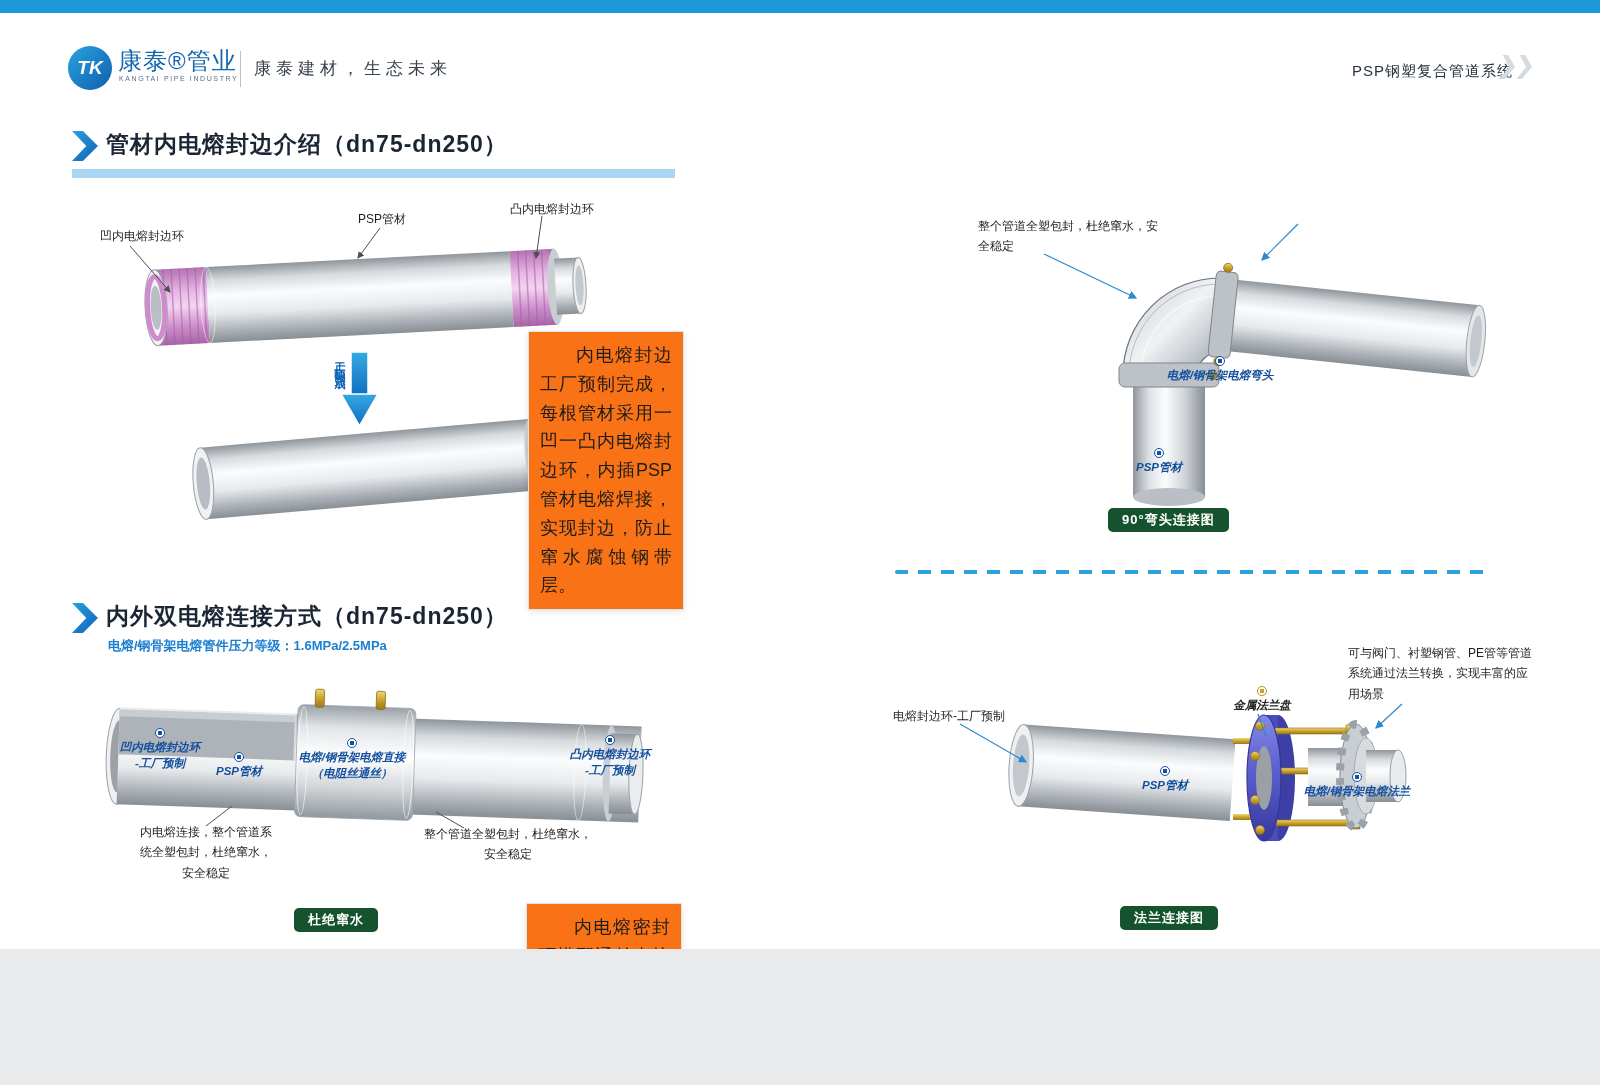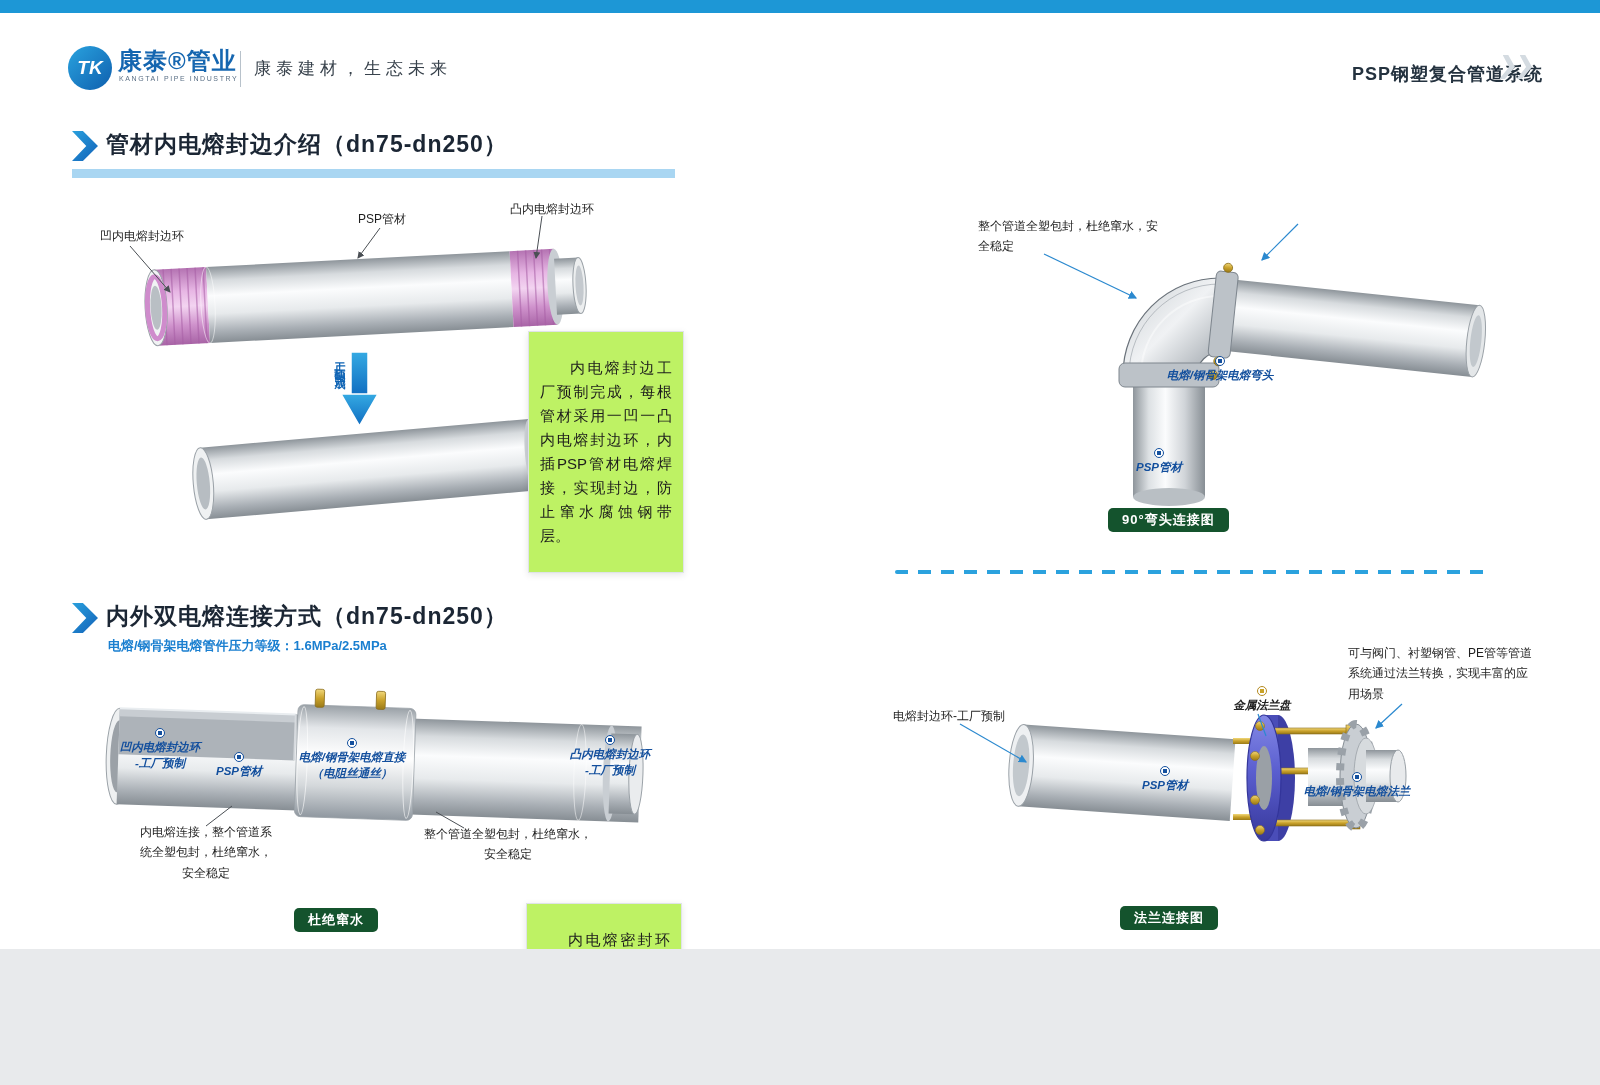--- a/index.html
+++ b/index.html
@@ -3,25 +3,25 @@
 <meta charset="utf-8">
 <style>
   html,body{margin:0;padding:0;background:#e8eaec;}
   .spread{position:relative;width:1600px;height:949px;background:#ffffff;overflow:hidden;
           font-family:"Liberation Sans",sans-serif;color:#222;}
   .bar{position:absolute;left:0;width:1600px;height:13px;background:#1d97d6;}
   
   .logo-circle{position:absolute;left:68px;top:46px;width:44px;height:44px;border-radius:50%;
     background:linear-gradient(135deg,#29a3df,#0f5fae);color:#fff;font-weight:bold;font-style:italic;
     font-size:19px;line-height:44px;text-align:center;}
-  .logo-cn{position:absolute;left:118px;top:45px;font-size:24px;font-weight:bold;color:#1566b0;letter-spacing:1px;}
+  .logo-cn{position:absolute;left:118px;top:45px;font-size:24px;font-weight:normal;color:#1566b0;letter-spacing:1px;}
   .logo-en{position:absolute;left:119px;top:75px;font-size:7px;color:#5a6f85;letter-spacing:1.6px;}
   .vsep{position:absolute;left:240px;top:51px;width:1px;height:36px;background:#b8c2cb;}
   .tagline{position:absolute;left:254px;top:57px;font-size:17px;color:#38424c;letter-spacing:5px;}
-  .right-title{position:absolute;left:1352px;top:62px;font-size:18px;font-weight:bold;color:#24323f;letter-spacing:1px;}
+  .right-title{position:absolute;left:1352px;top:62px;font-size:15px;font-weight:normal;color:#24323f;letter-spacing:1px;}
   .decor-chevs{position:absolute;left:1498px;top:55px;}
   .chev{display:inline-block;width:14px;height:24px;background:#d4dbe1;margin-left:3px;transform:skewX(-8deg);
     clip-path:polygon(0 0,40% 0,100% 50%,40% 100%,0 100%,58% 50%);}
   
   .sec-chevron{position:absolute;width:26px;height:30px;background:linear-gradient(135deg,#2aa0dd,#1261b8);
     clip-path:polygon(0 0,42% 0,100% 50%,42% 100%,0 100%,55% 50%);}
   .sec-title{position:absolute;font-size:23px;font-weight:bold;color:#1b2634;letter-spacing:1px;}
   .underbar{position:absolute;left:72px;top:169px;width:603px;height:9px;background:#a9d6f2;}
   .subtitle{position:absolute;left:108px;top:637px;font-size:13px;color:#1a7fd0;font-weight:bold;}
   
@@ -29,22 +29,22 @@
   .callout{position:absolute;font-size:12px;color:#1f1f1f;line-height:1.7;}
   .callout.center{text-align:center;}
   .pipe-label{position:absolute;text-align:center;font-size:11.5px;font-weight:bold;color:#134f9d;line-height:1.35;}
   .pipe-label .txt{white-space:pre-line;font-style:italic;}
   .pipe-label.dark .txt{color:#222;}
   .dot{display:block;margin:0 auto 2px;width:10px;height:10px;border-radius:50%;border:1.6px solid #14509e;
     background:radial-gradient(circle,#14509e 0 2.4px,#fff 2.5px);box-sizing:border-box;}
   .dot.gold{border-color:#b58a1e;background:radial-gradient(circle,#c9a227 0 2.4px,#fff 2.5px);}
   .vtext{position:absolute;writing-mode:vertical-rl;font-size:11px;color:#0e63b4;letter-spacing:3px;font-weight:bold;}
   
-  .note-box{position:absolute;width:156px;background:#bef264;border:1px solid #dfe3e7;box-shadow:0 2px 7px rgba(0,0,0,.10);
-    padding:24px 11px;font-size:15px;line-height:1.6;color:#1c1c1c;text-indent:2em;text-align:justify;box-sizing:border-box;}
+  .note-box{position:absolute;width:156px;background:#f97316;border:1px solid #dfe3e7;box-shadow:0 2px 7px rgba(0,0,0,.10);
+    padding:9px 11px;font-size:18px;line-height:1.6;color:#1c1c1c;text-indent:2em;text-align:justify;box-sizing:border-box;}
   .badge{position:absolute;background:#14532d;color:#fff;font-size:13px;font-weight:bold;
     padding:3px 14px;border-radius:5px;letter-spacing:1px;}
   .dash-divider{position:absolute;left:895px;top:570px;width:597px;height:4px;border-radius:2px;
     background:repeating-linear-gradient(90deg,#2ba2de 0 13px,transparent 13px 23px);}
   .page-num{position:absolute;font-size:20px;font-weight:bold;color:#2a2a2a;}
   svg.art{position:absolute;left:0;top:0;}
 </style>
 </head>
 <body>
 

